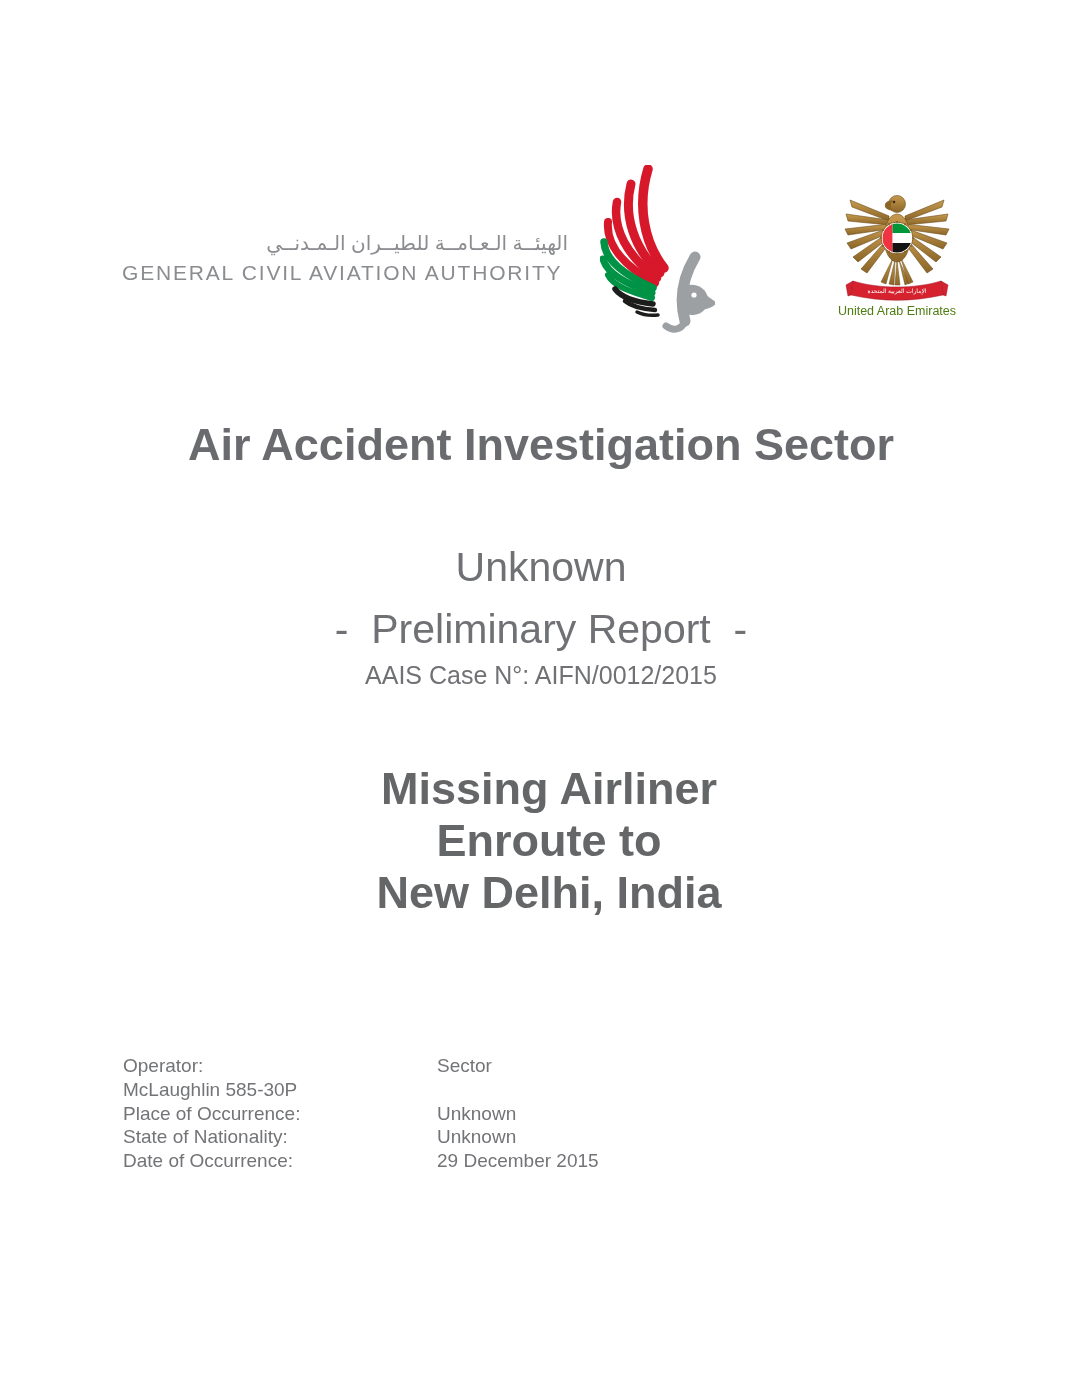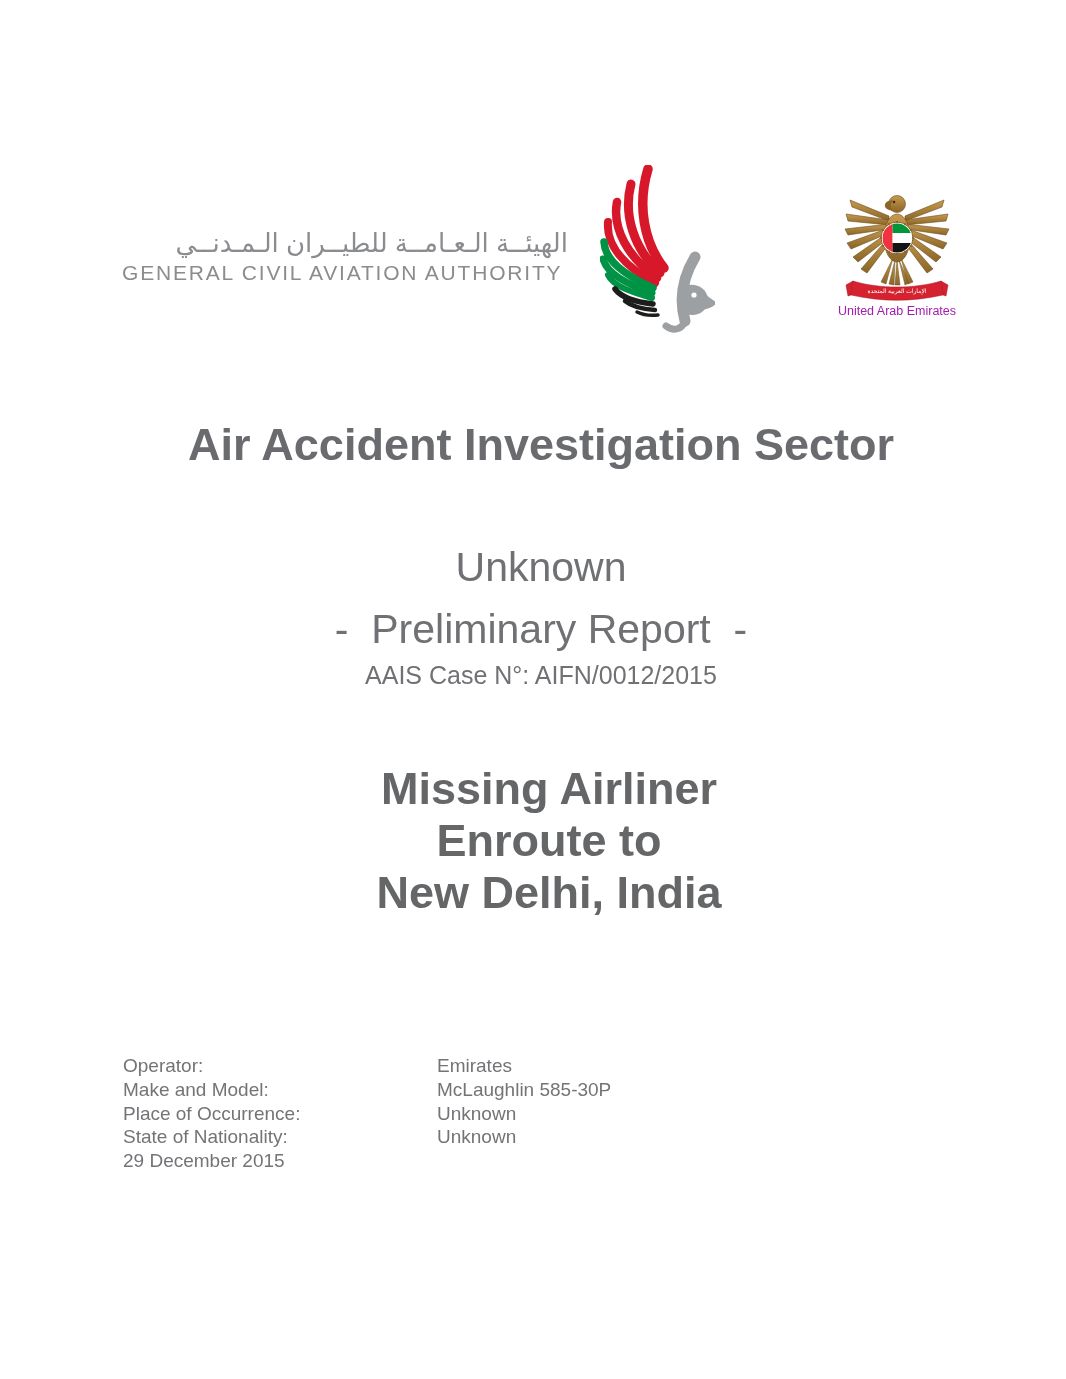--- a/index.html
+++ b/index.html
@@ -12,39 +12,39 @@
     font-family:"Liberation Sans","DejaVu Sans",sans-serif;
     overflow:hidden;
   }
   
   .gcaa-text{
     position:absolute; left:122px; top:228px; width:446px;
     color:#8a8c8f;
   }
   .gcaa-arabic{
     direction:rtl;
-    font-size:26px;
+    font-size:20px;
     line-height:30px;
     text-align:right;
     color:#8a8c8f;
     white-space:nowrap;
   }
   .gcaa-english{
     font-size:21px;
     letter-spacing:1.8px;
     line-height:26px;
     margin-top:2px;
     color:#8a8c8f;
     white-space:nowrap;
   }
   .falcon-logo{position:absolute; left:600px; top:165px; width:115px; height:178px;}
   .uae-emblem{position:absolute; left:843px; top:180px; width:108px; height:126px;}
   .uae-caption{
     position:absolute; left:836px; top:304px; width:122px;
-    text-align:center; font-size:12.5px; color:#a21caf; line-height:15px;
+    text-align:center; font-size:12.5px; color:#4d7c0f; line-height:15px;
   }
   
   .sector-title{
     position:absolute; left:8px; right:-8px; top:419px;
     text-align:center; font-size:45px; line-height:52px; font-weight:bold;
     color:#6a6b6e;
   }
   .status-line{
     position:absolute; left:8px; right:-8px; top:541px;
     text-align:center; font-size:41px; line-height:52px; font-weight:normal;
@@ -195,32 +195,32 @@
 
   <div class="occurrence-title">
     <div>Missing Airliner</div>
     <div>Enroute to</div>
     <div>New Delhi, India</div>
   </div>
 
   <div class="details">
     <div class="row">
       <div class="label">Operator:</div>
-      <div class="value">Emirates</div>
-    </div>
-    <div class="row">
-      <div class="label">Make and Model:</div>
+      <div class="value">Sector</div>
+    </div>
+    <div class="row">
       <div class="value">McLaughlin 585-30P</div>
     </div>
     <div class="row">
       <div class="label">Place of Occurrence:</div>
       <div class="value">Unknown</div>
     </div>
     <div class="row">
       <div class="label">State of Nationality:</div>
       <div class="value">Unknown</div>
     </div>
     <div class="row">
+      <div class="label">Date of Occurrence:</div>
       <div class="value">29 December 2015</div>
     </div>
   </div>
 
 </div>
 
 </body></html>

